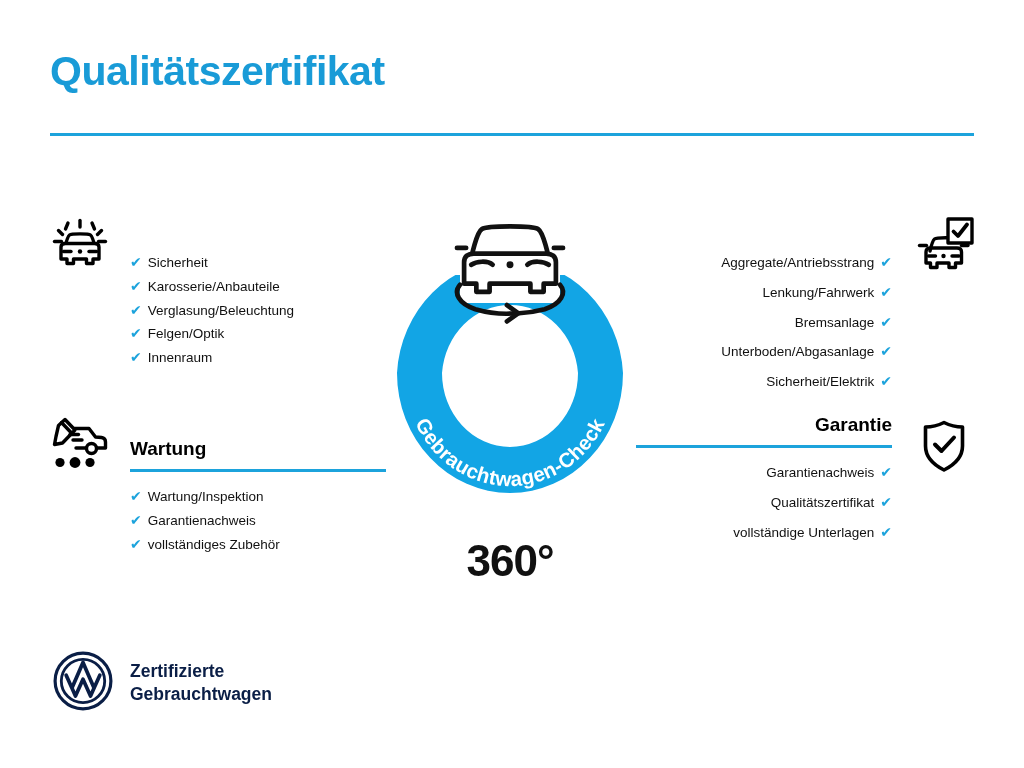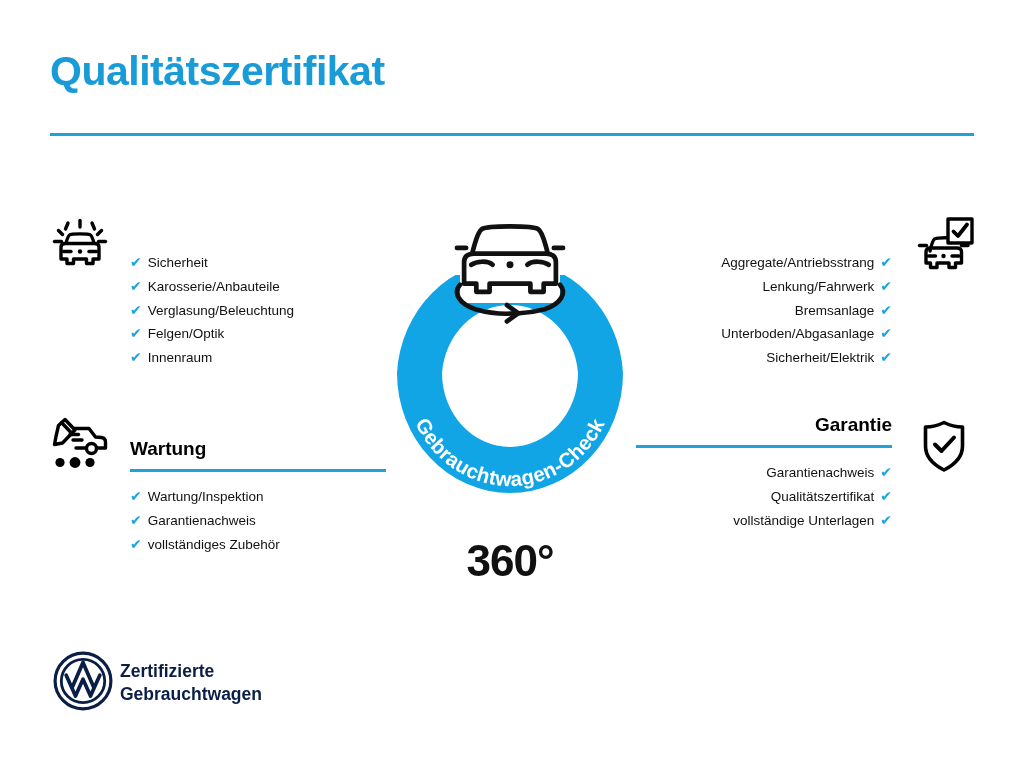--- a/index.html
+++ b/index.html
@@ -86,21 +86,21 @@
     font-weight: bold;
     line-height: 1;
   }
 
   
   .left .section-title { text-align: left; }
   .left .section-list li { justify-content: flex-start; }
 
   
   .right .section-title { text-align: right; }
-  .right .section-list li { justify-content: flex-end; }
+  .right .section-list li { justify-content: flex-end; margin-top: 6px; }
 
   
   .sec-icon {
     position: absolute;
     width: 64px;
     height: 64px;
   }
 
   
   .badge {
@@ -124,21 +124,21 @@
     pointer-events: none;
   }
 
   
   .footer-logo {
     position: absolute;
     left: 52px;
     top: 650px;
     display: flex;
     align-items: center;
-    gap: 6px;
+    gap: 16px;
   }
   .vw-text {
     font-size: 17.5px;
     font-weight: bold;
     line-height: 23px;
     color: #0A1E46;
     white-space: pre-line;
   }
 </style>
 </head>

